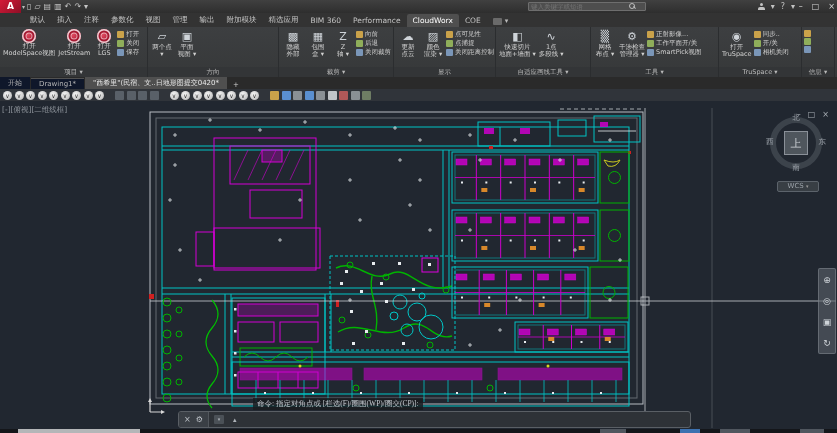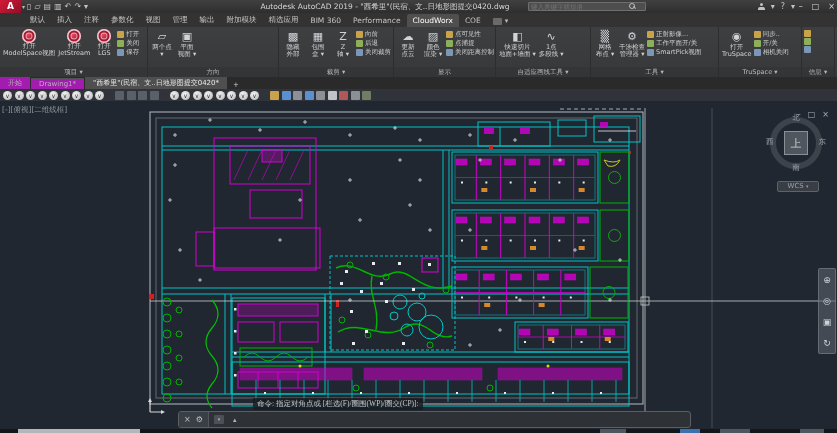--- a/index.html
+++ b/index.html
@@ -40,21 +40,21 @@
   .bl{font-size:6.5px;line-height:7px;color:#d2d2d2;white-space:nowrap;}
   .dd{color:#9a9a9a;font-size:5px;}
   .c-red{width:14px;height:14px;border-radius:50%;background:radial-gradient(circle at 35% 35%,#e25064,#b01430 72%);box-shadow:inset 0 0 0 1.5px rgba(255,255,255,.8), inset 0 0 0 3.5px rgba(160,10,35,.9), inset 0 0 0 4.5px rgba(255,255,255,.55);}
   .smallcol{display:flex;flex-direction:column;justify-content:flex-start;padding-top:2px;gap:1px;}
   .smallbtn{display:flex;align-items:center;gap:2px;font-size:6.5px;color:#cfcfcf;line-height:8px;white-space:nowrap;}
   .schip{width:7px;height:7px;border-radius:1px;display:inline-block;flex:0 0 auto;}
   .pfooter{height:10px;font-size:6.5px;color:#b9b9b9;text-align:center;line-height:10px;background:#333537;white-space:nowrap;overflow:hidden;}
 
   
   .filetabs{position:absolute;top:77px;left:0;width:100%;height:12px;background:#2a2a2a;display:flex;align-items:flex-end;font-size:7px;color:#b5b5b5;z-index:27;}
-  .ftab{padding:1px 8px;background:#a21caf;margin-right:1px;white-space:nowrap;border-top:1px solid #525252;}
+  .ftab{padding:1px 8px;background:#0f172a;margin-right:1px;white-space:nowrap;border-top:1px solid #525252;}
   .ftab.active{background:#4f4f4f;color:#eaeaea;}
   .ftab-plus{padding:0 5px;color:#cfcfcf;}
 
   
   .iconrow{position:absolute;top:89px;left:0;width:100%;height:12px;background:#30343a;display:flex;align-items:center;padding-left:3px;gap:2.5px;z-index:26;}
   .shield{width:9px;height:9px;border-radius:50%;background:radial-gradient(circle at 40% 35%,#f4f4f4,#b2b2b2);color:#3a3a3a;font-size:6px;line-height:9px;text-align:center;flex:0 0 auto;}
   .miscic{width:9px;height:9px;background:#596068;border-radius:1px;flex:0 0 auto;}
   .colic{width:9px;height:9px;border-radius:1px;flex:0 0 auto;}
   .icgap{width:6px;flex:0 0 auto;}
 
@@ -96,21 +96,20 @@
     <span class="alogo-dd">▾</span>
     <div class="qat">
       <span>▯</span>
       <span>▱</span>
       <span>▤</span>
       <span>▥</span>
       <span>↶</span>
       <span>↷</span>
       <span>▾</span>
     </div>
-    <div class="tbar-title">Autodesk AutoCAD 2019 - "西希里"(民宿、文..日地形图提交0420.dwg</div>
     <div class="searchbox">
       <input placeholder="键入关键字或短语" style="">
       <span class="mag"></span>
     </div>
     <div class="tb-icons">
       <span class="person"></span>
       <span>▾</span>
       <span>?</span>
       <span>▾</span>
     </div>

